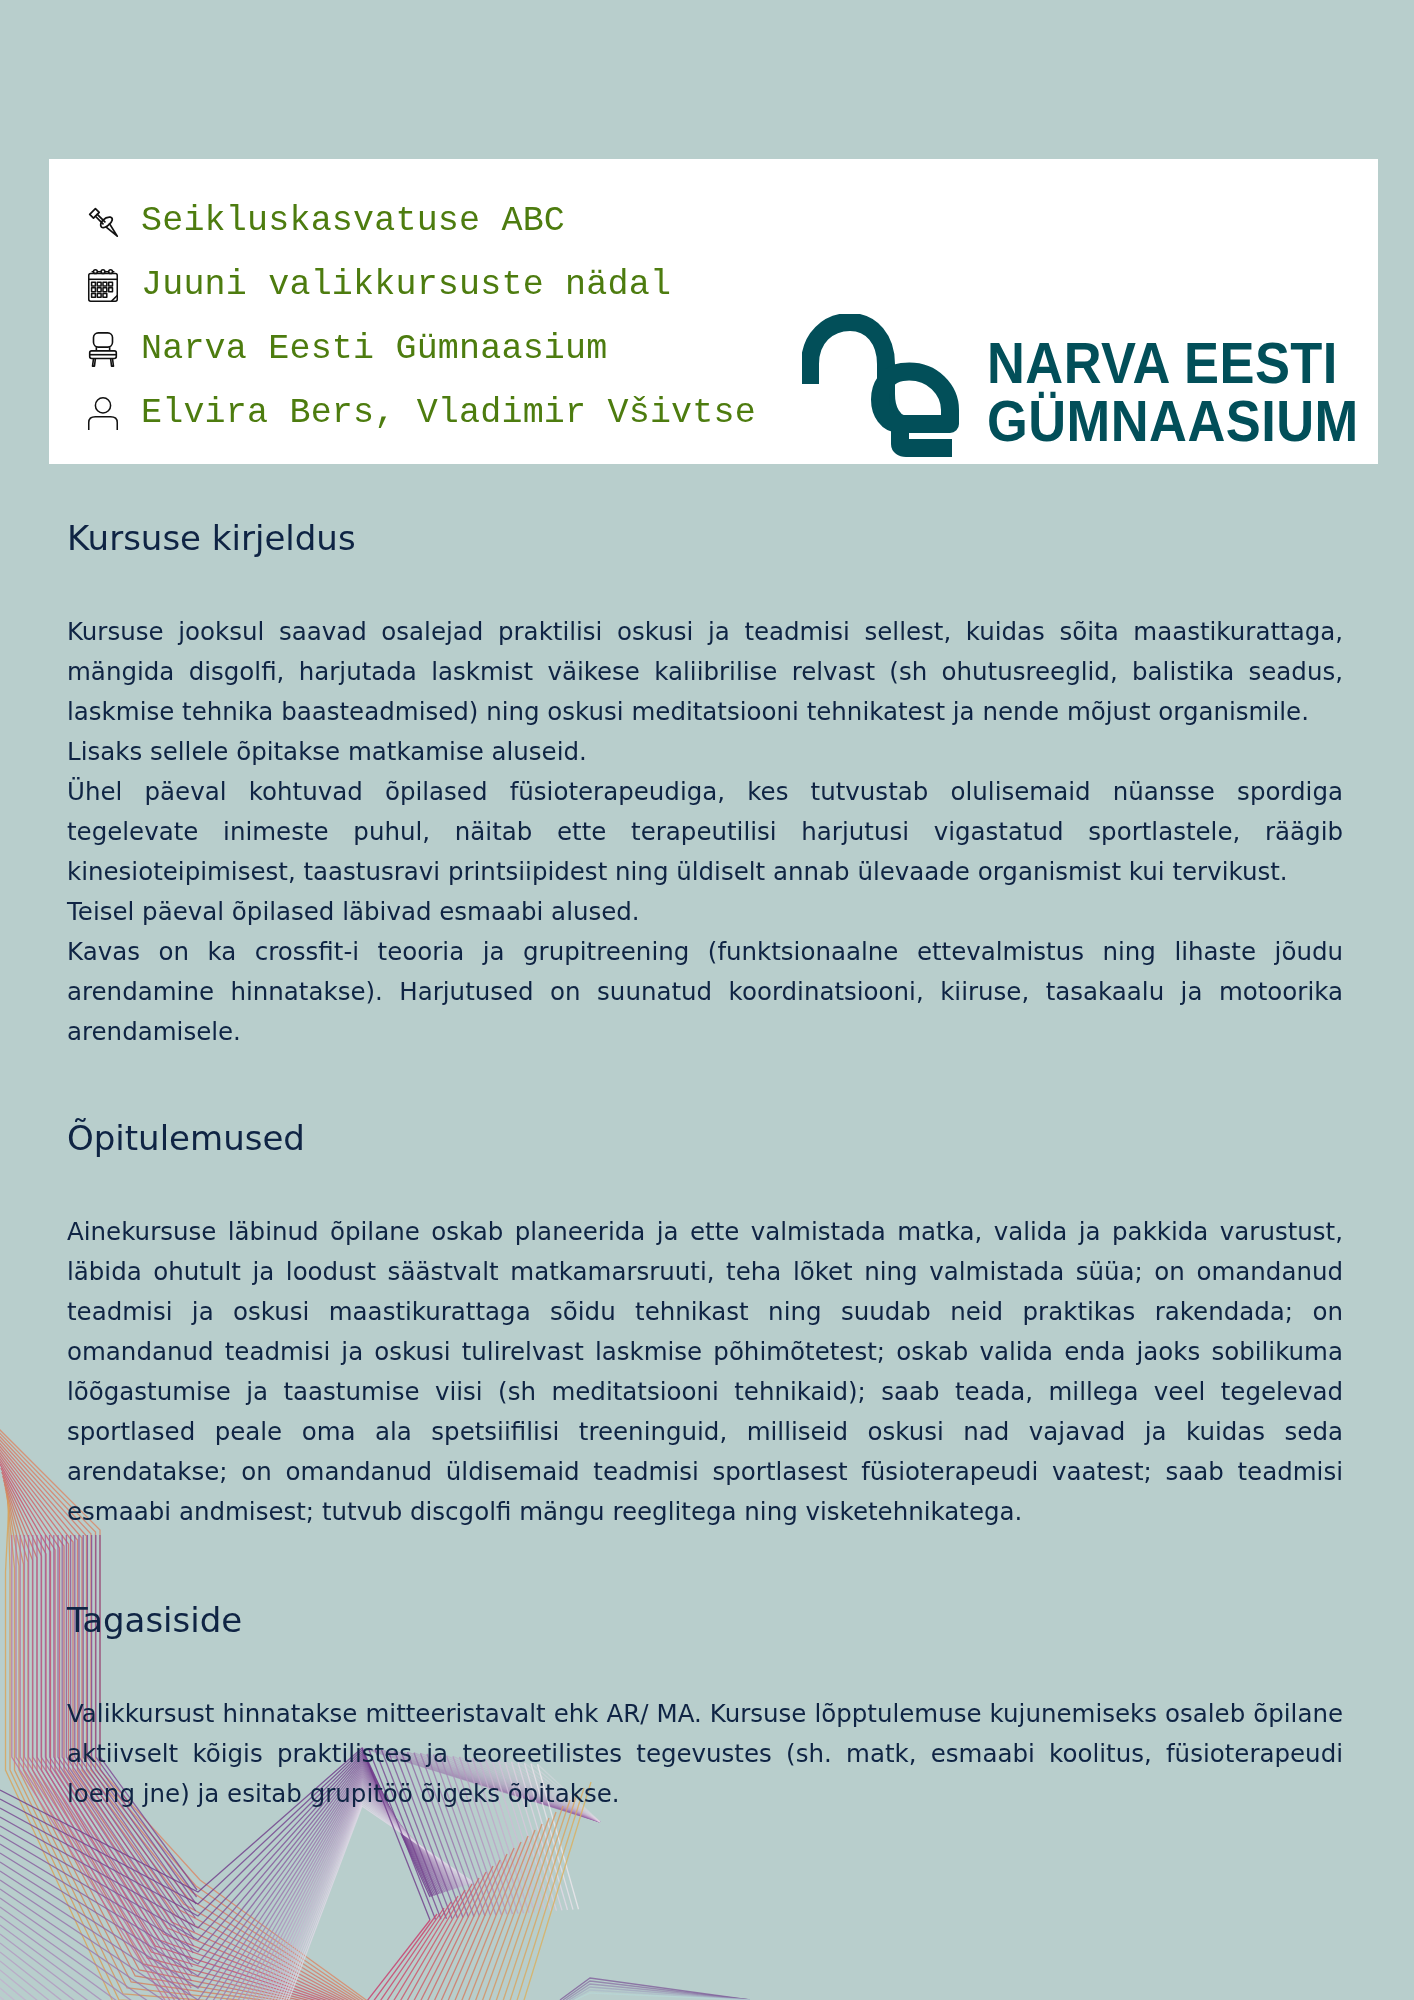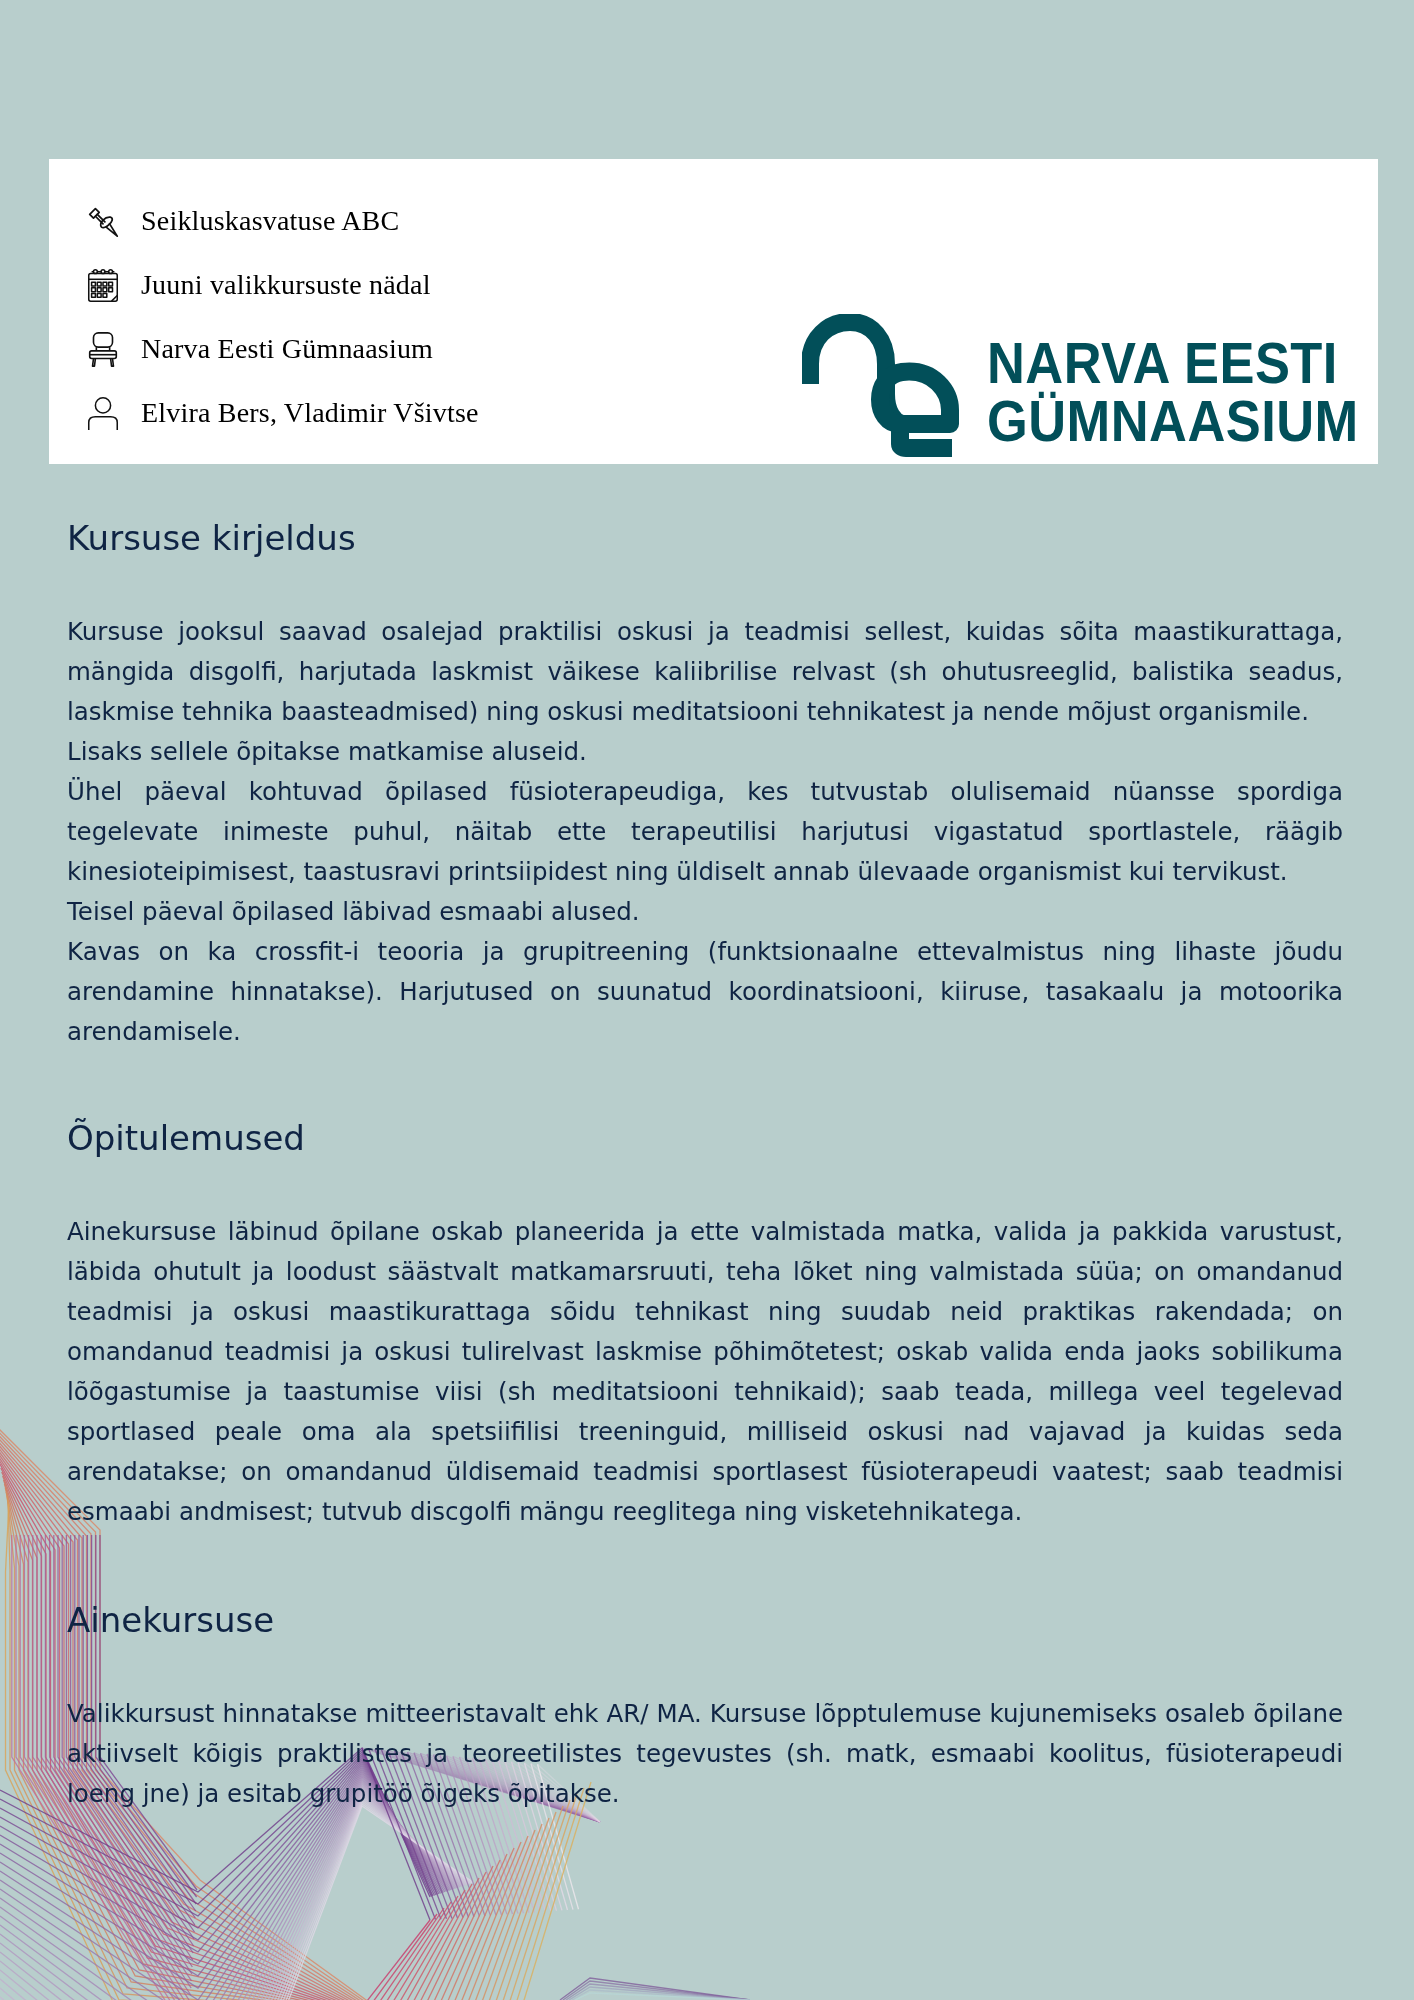--- a/index.html
+++ b/index.html
@@ -49,23 +49,23 @@
     .meta-icon {
       width: 40px;
       height: 40px;
       margin-right: 18px;
       display: flex;
       align-items: center;
       justify-content: center;
     }
     .meta-icon svg { width: 38px; height: 38px; }
     .meta-text {
-      font-family: Liberation Serif, serif;
-      font-size: 28px;
-      color: #000000;
+      font-family: Liberation Mono, monospace;
+      font-size: 35px;
+      color: #4d7c0f;
       letter-spacing: 0.2px;
     }
 
     .logo {
       position: absolute;
       left: 753px;
       top: 155px;
       width: 570px;
       height: 145px;
     }
@@ -392,18 +392,18 @@
   </section>
 
   <section class="sec2">
     <h2 class="section-title">Õpitulemused</h2>
     <div class="section-body">
       <p>Ainekursuse läbinud õpilane oskab planeerida ja ette valmistada matka, valida ja pakkida varustust, läbida ohutult ja loodust säästvalt matkamarsruuti, teha lõket ning valmistada süüa; on omandanud teadmisi ja oskusi maastikurattaga sõidu tehnikast ning suudab neid praktikas rakendada; on omandanud teadmisi ja oskusi tulirelvast laskmise põhimõtetest; oskab valida enda jaoks sobilikuma lõõgastumise ja taastumise viisi (sh meditatsiooni tehnikaid); saab teada, millega veel tegelevad sportlased peale oma ala spetsiifilisi treeninguid, milliseid oskusi nad vajavad ja kuidas seda arendatakse; on omandanud üldisemaid teadmisi sportlasest füsioterapeudi vaatest; saab teadmisi esmaabi andmisest; tutvub discgolfi mängu reeglitega ning visketehnikatega.</p>
     </div>
   </section>
 
   <section class="sec3">
-    <h2 class="section-title">Ainekursuse</h2>
+    <h2 class="section-title">Tagasiside</h2>
     <div class="section-body">
       <p>Valikkursust hinnatakse mitteeristavalt ehk AR/ MA. Kursuse lõpptulemuse kujunemiseks osaleb õpilane aktiivselt kõigis praktilistes ja teoreetilistes tegevustes (sh. matk, esmaabi koolitus, füsioterapeudi loeng jne) ja esitab grupitöö õigeks õpitakse.</p>
     </div>
   </section>
 </div>
 
 </body></html>

